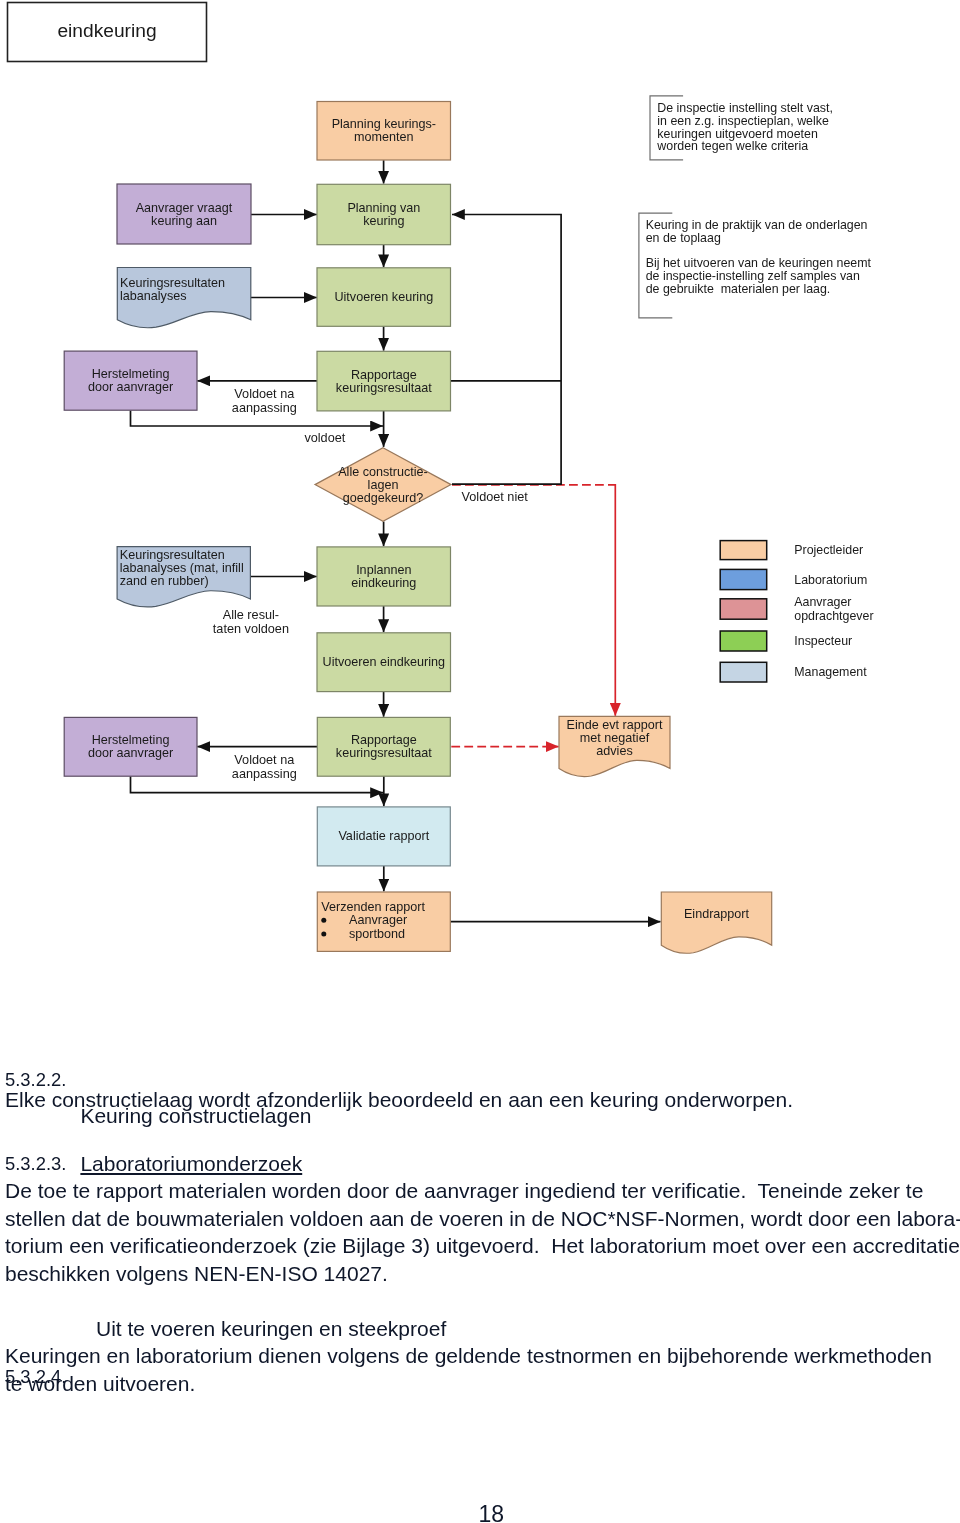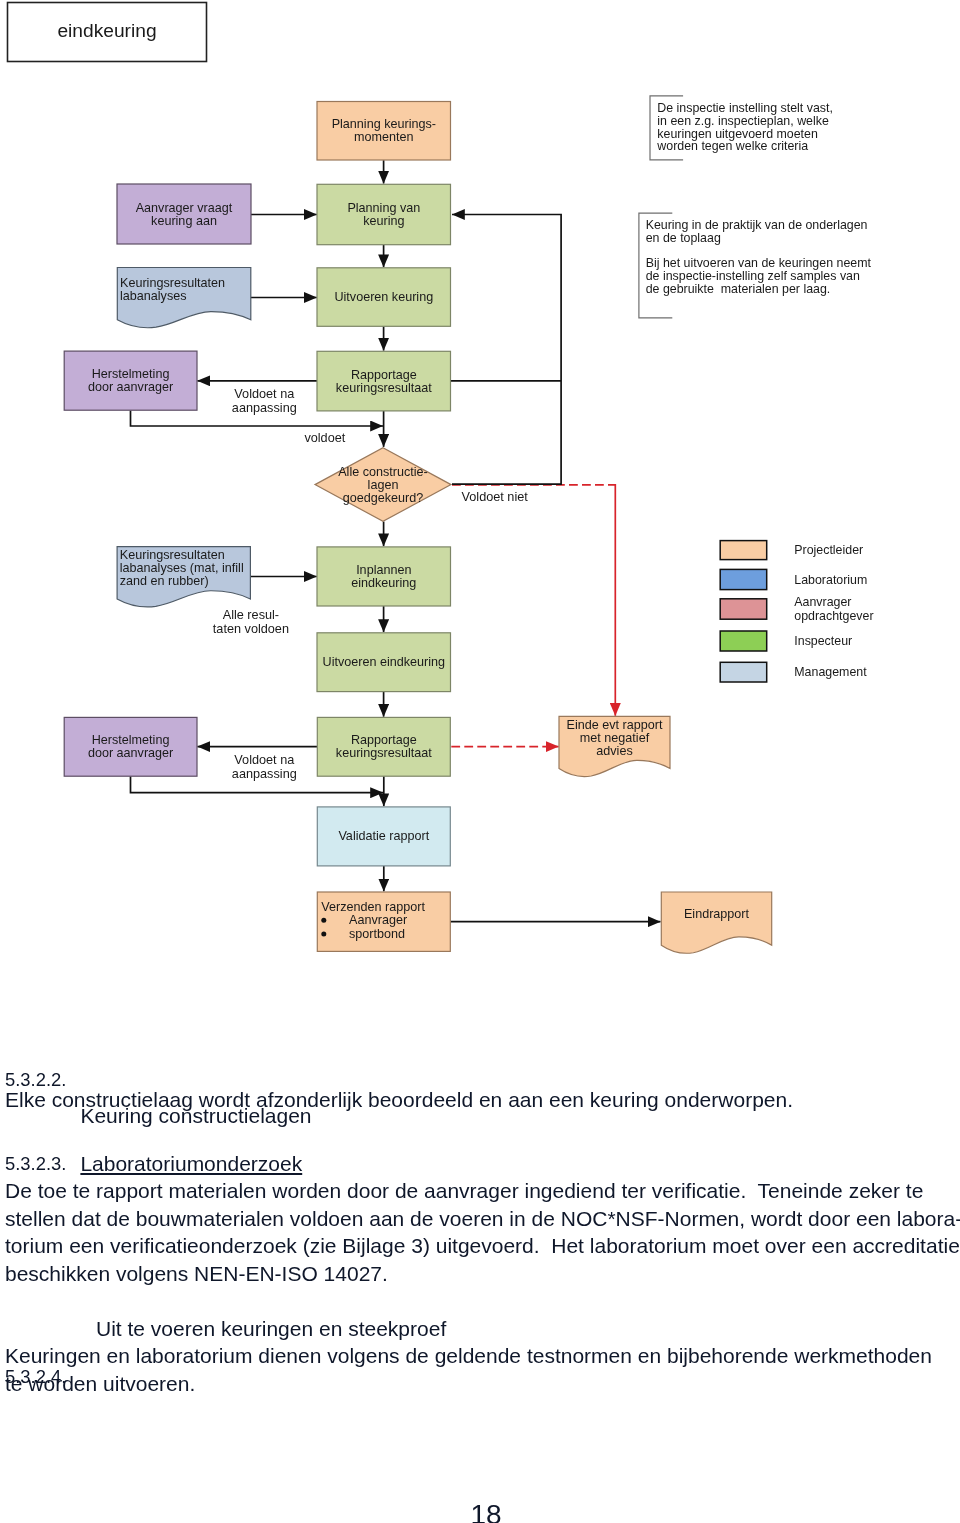--- a/index.html
+++ b/index.html
@@ -11,21 +11,21 @@
   .nodetext{font-family:"Liberation Sans",sans-serif;font-size:12.6px;fill:#1a1a1a;}
   .edgelabel{font-family:"Liberation Sans",sans-serif;font-size:12.7px;fill:#1a1a1a;}
   .anntext{font-family:"Liberation Sans",sans-serif;font-size:12.4px;fill:#1a1a1a;}
   .legtext{font-family:"Liberation Sans",sans-serif;font-size:12.4px;fill:#1a1a1a;}
   .titletext{font-family:"Liberation Sans",sans-serif;font-size:19.2px;fill:#1a1a1a;}
   .sec{position:absolute;left:0;top:0;}
   .line{position:absolute;font-size:21px;line-height:21px;color:#0f172a;
         white-space:pre;font-family:"Liberation Sans",sans-serif;
         transform:translateY(-100%);}
   .line.num{font-size:18.4px;}
-  .pageno{font-size:28px;}
+  .pageno{font-size:23px;margin-left:8px;}
 </style>
 </head>
 <body>
 
 <div id="page">
 
 <svg class="diagram" viewBox="0 0 960 1010" width="960" height="1010">
   <defs>
     <marker id="ah" viewBox="0 0 13 11.0" refX="12.8" refY="5.5" markerWidth="13" markerHeight="11.0" markerUnits="userSpaceOnUse" orient="auto">
       <path d="M0,0 L13,5.5 L0,11 z" fill="#111"></path>

